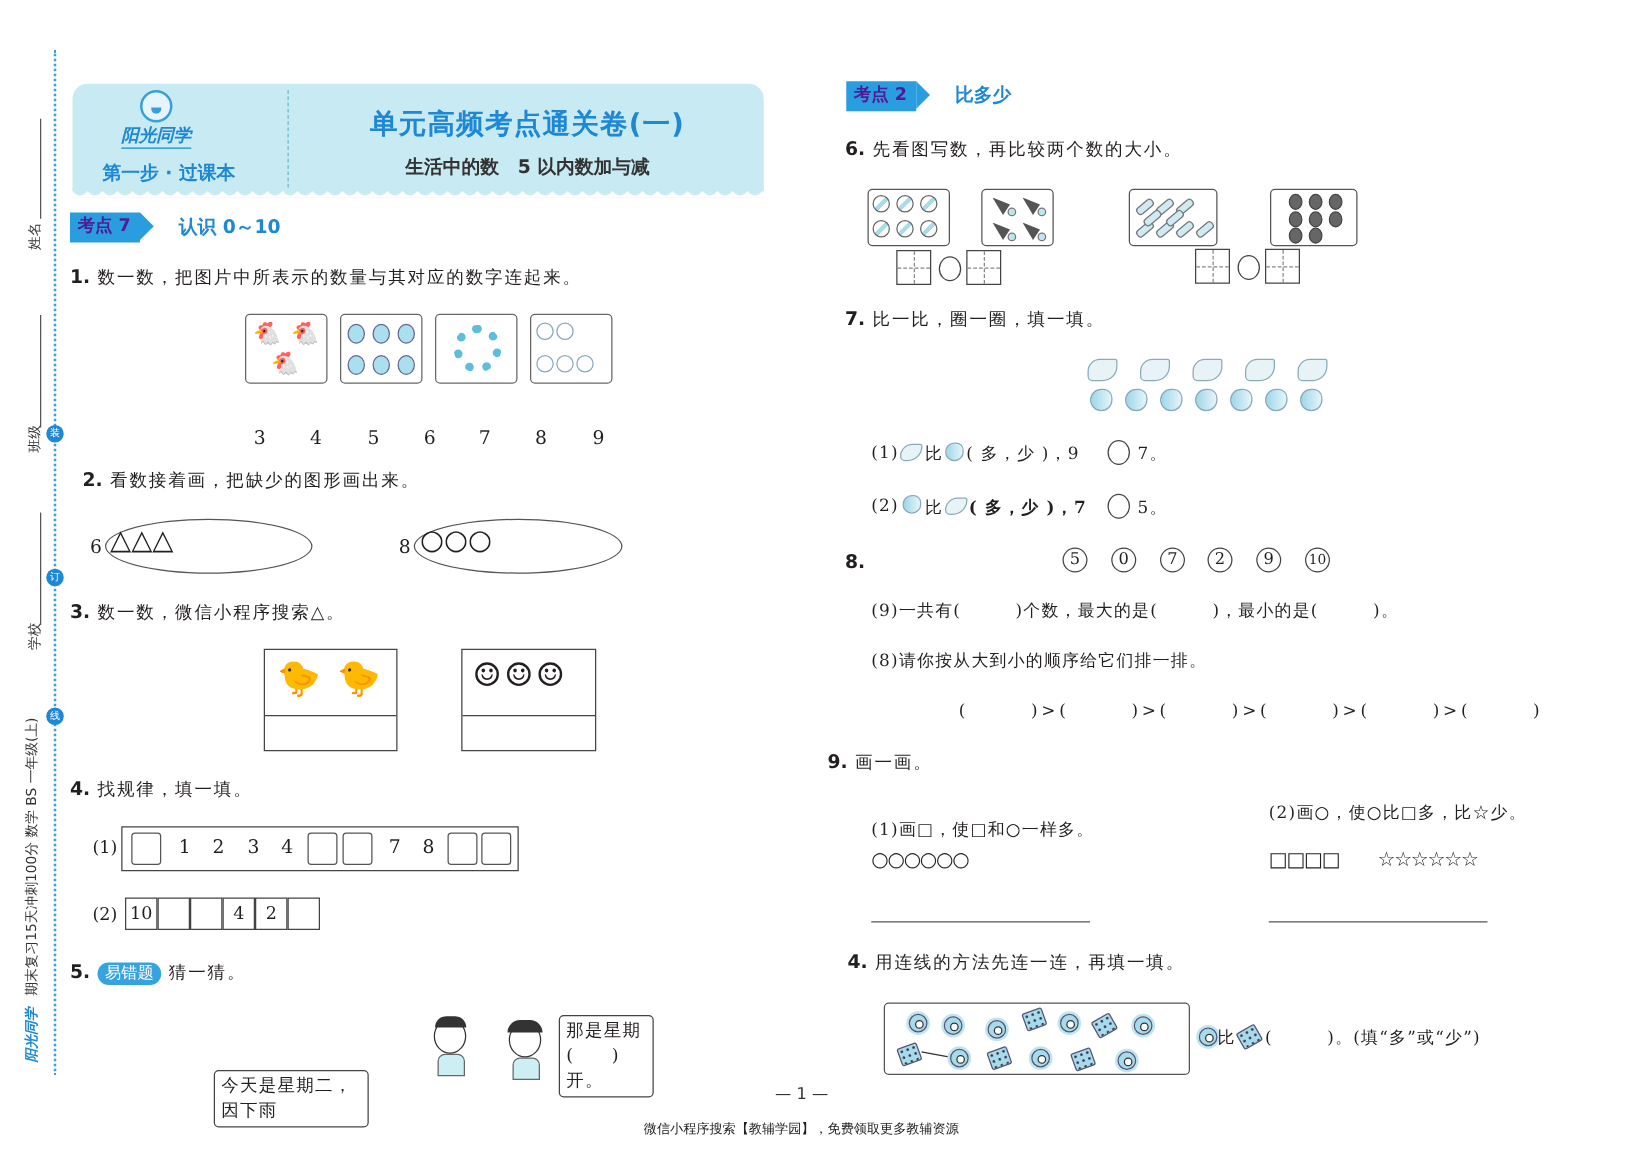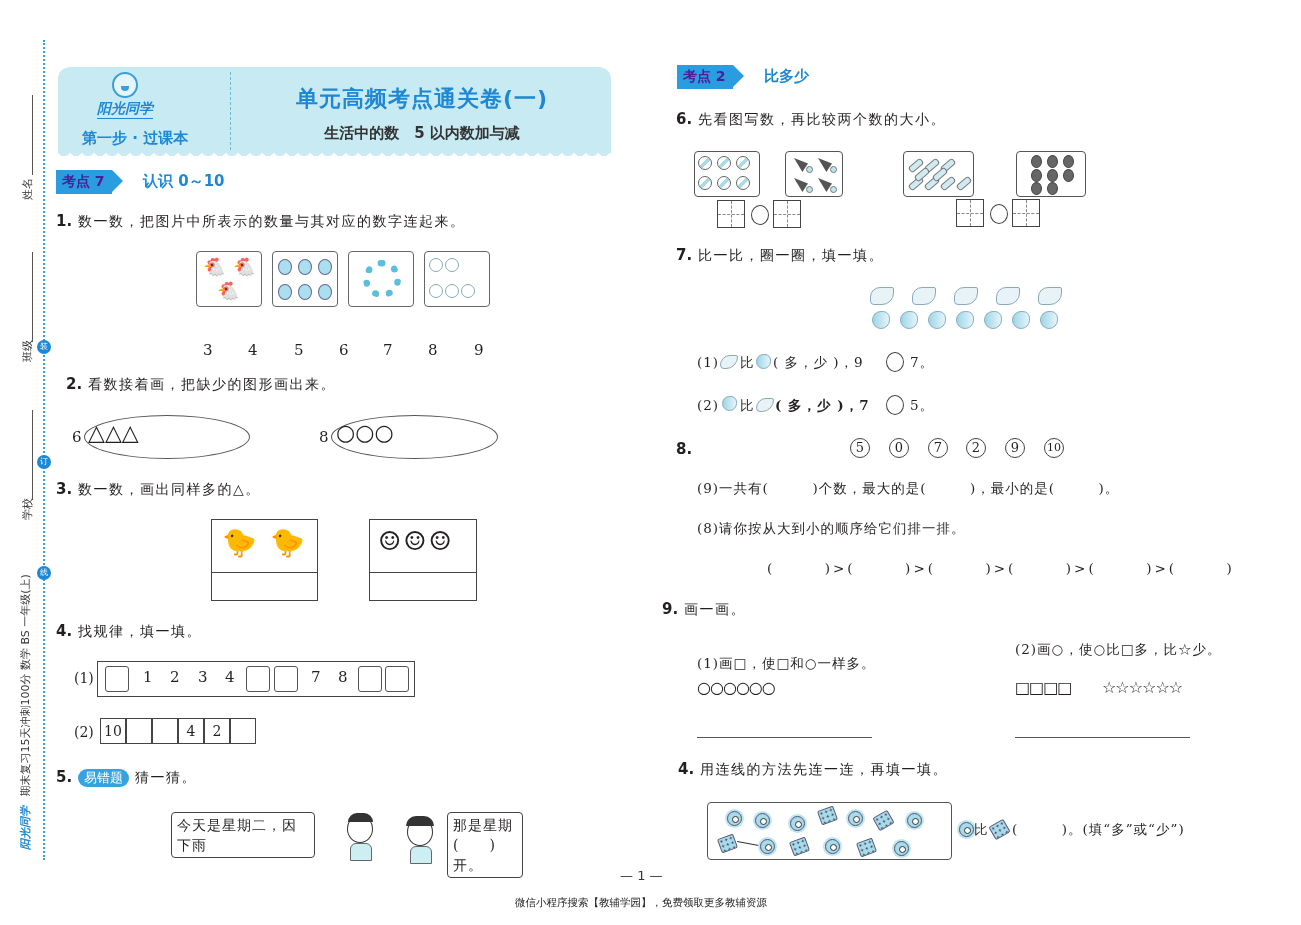--- a/index.html
+++ b/index.html
@@ -160,21 +160,21 @@
 </div>
 <span class="abs" style="left:72px;top:428px;font-size:15px;">6</span>
 <div class="ellipse" style="left:84px;top:415px;width:166px;height:44px;"></div>
 <span class="shape-text" style="left:88px;top:420px;">△△△</span>
 <span class="abs" style="left:319px;top:428px;font-size:15px;">8</span>
 <div class="ellipse" style="left:331px;top:415px;width:167px;height:44px;"></div>
 <span class="shape-text" style="left:336px;top:420px;">○○○</span>
 
 <div class="q" style="left:56px;top:480px;">
   <span class="qnum">3.</span>
-  <span>数一数，画出同样多的△。</span>
+  <span>数一数，微信小程序搜索△。</span>
 </div>
 <div class="two-box" style="left:211px;top:519px;width:107px;height:82px;">
   <span class="abs" style="left:10px;top:6px;font-size:28px;color:#555;">🐤</span>
   <span class="abs" style="left:58px;top:6px;font-size:28px;color:#555;">🐤</span>
   <div class="mid" style="top:52px;"></div>
 </div>
 <div class="abs" style="left:212px;top:572px;width:105px;height:28px;"></div>
 <div class="two-box" style="left:369px;top:519px;width:108px;height:82px;">
   <span class="abs" style="left:8px;top:6px;font-size:26px;letter-spacing:2px;">☺☺☺</span>
   <div class="mid" style="top:52px;"></div>
@@ -205,21 +205,21 @@
 <div class="grid-cell" style="left:152px;top:718px;"></div>
 <div class="grid-cell" style="left:178px;top:718px;">4</div>
 <div class="grid-cell" style="left:204px;top:718px;">2</div>
 <div class="grid-cell" style="left:230px;top:718px;"></div>
 
 <div class="q" style="left:56px;top:768px;">
   <span class="qnum">5.</span>
   <span class="badge-err">易错题</span>
   <span>猜一猜。</span>
 </div>
-<div class="bubble" style="left:171px;top:812px;width:144px;">
+<div class="bubble" style="left:171px;top:856px;width:124px;">
   <div>今天是星期二，因下雨</div>
 </div>
 <div class="kid-body" style="left:350px;top:843px;"></div>
 <div class="kid-head" style="left:347px;top:815px;"></div>
 <div class="kid-hair" style="left:348px;top:813px;width:25px;height:9px;"></div>
 <div class="kid-body" style="left:410px;top:846px;"></div>
 <div class="kid-head" style="left:407px;top:818px;"></div>
 <div class="kid-hair" style="left:406px;top:816px;width:28px;height:10px;"></div>
 <div class="bubble" style="left:447px;top:812px;width:76px;">
   <div>那是星期</div>

